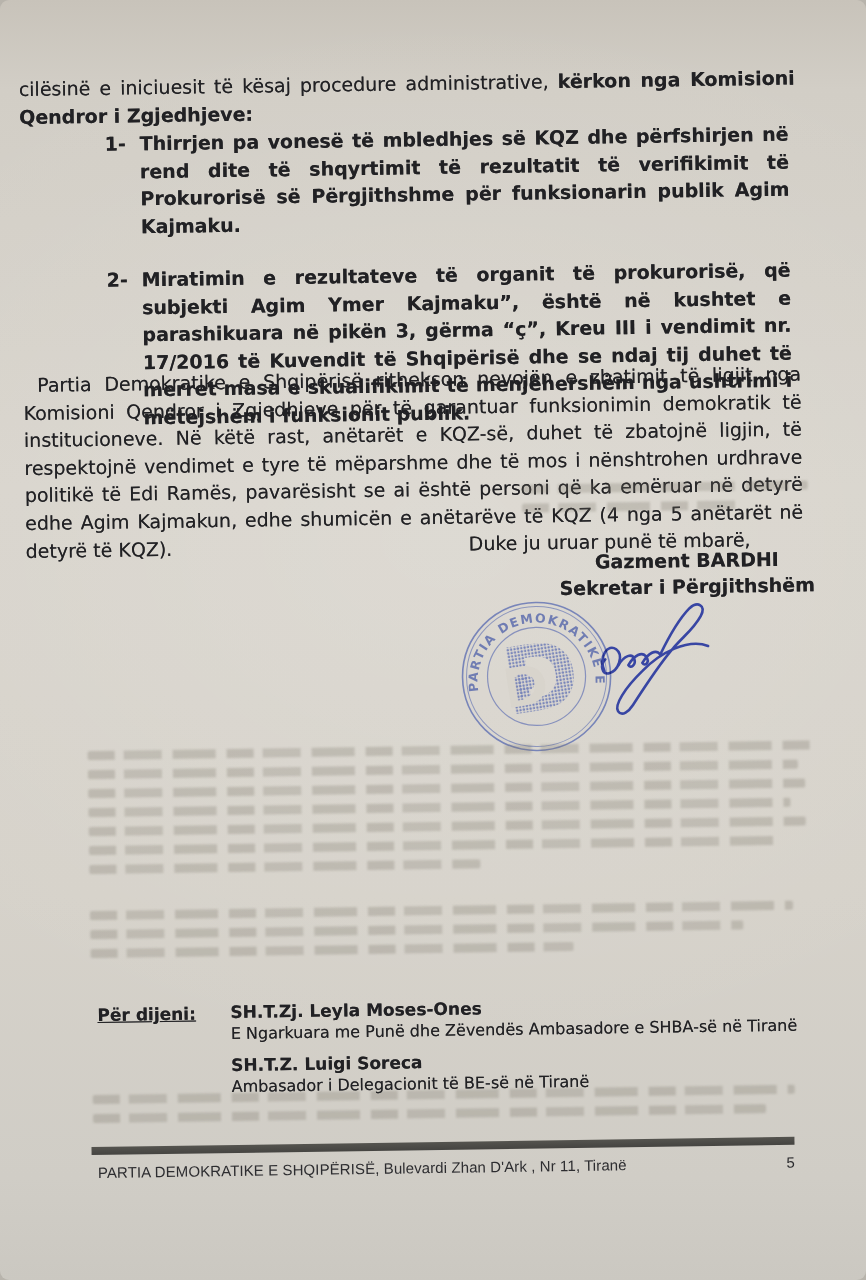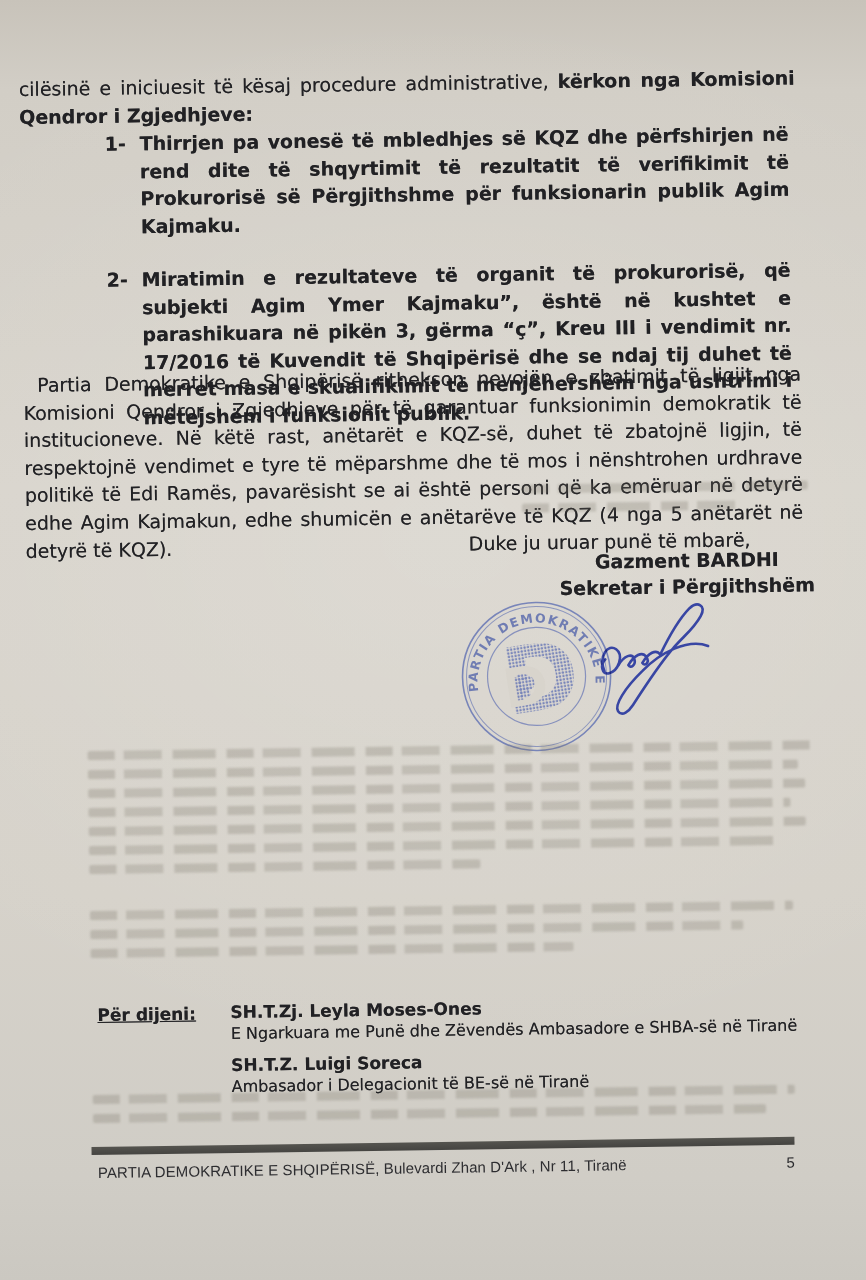--- a/index.html
+++ b/index.html
@@ -1,21 +1,21 @@
 <!DOCTYPE html>
 <html><head>
 <meta charset="utf-8">
 <style>
   html,body{margin:0;padding:0;background:#b8b4ac;}
   .page{
     position:relative;width:866px;height:1280px;overflow:hidden;
     background:
       radial-gradient(120% 60% at 52% 42%, rgba(255,255,255,.14), rgba(255,255,255,0) 70%),
       linear-gradient(180deg,#c8c3ba 0%,#d2cec6 7%,#d8d4cc 38%,#d6d2ca 70%,#d0cdc6 92%,#cbc8c1 100%);
-    font-family:"DejaVu Sans",sans-serif;color:#212124;
+    font-family:"DejaVu Sans",sans-serif;color:#212124;border-radius:9px;
   }
   .rot{position:absolute;inset:0;transform:rotate(-0.85deg);transform-origin:50% 50%;}
   .abs{position:absolute;}
   .ink{text-shadow:0 0 .6px rgba(30,30,34,.65);}
   .just{text-align:justify;}
   .b{font-weight:700;}
 
   #intro{left:27px;top:50px;width:776px;font-size:19px;line-height:28px;}
   #list{left:112px;top:126px;width:684px;font-size:19px;line-height:27.5px;font-weight:700;}
   .li{position:relative;padding-left:35px;margin-bottom:26px;}

